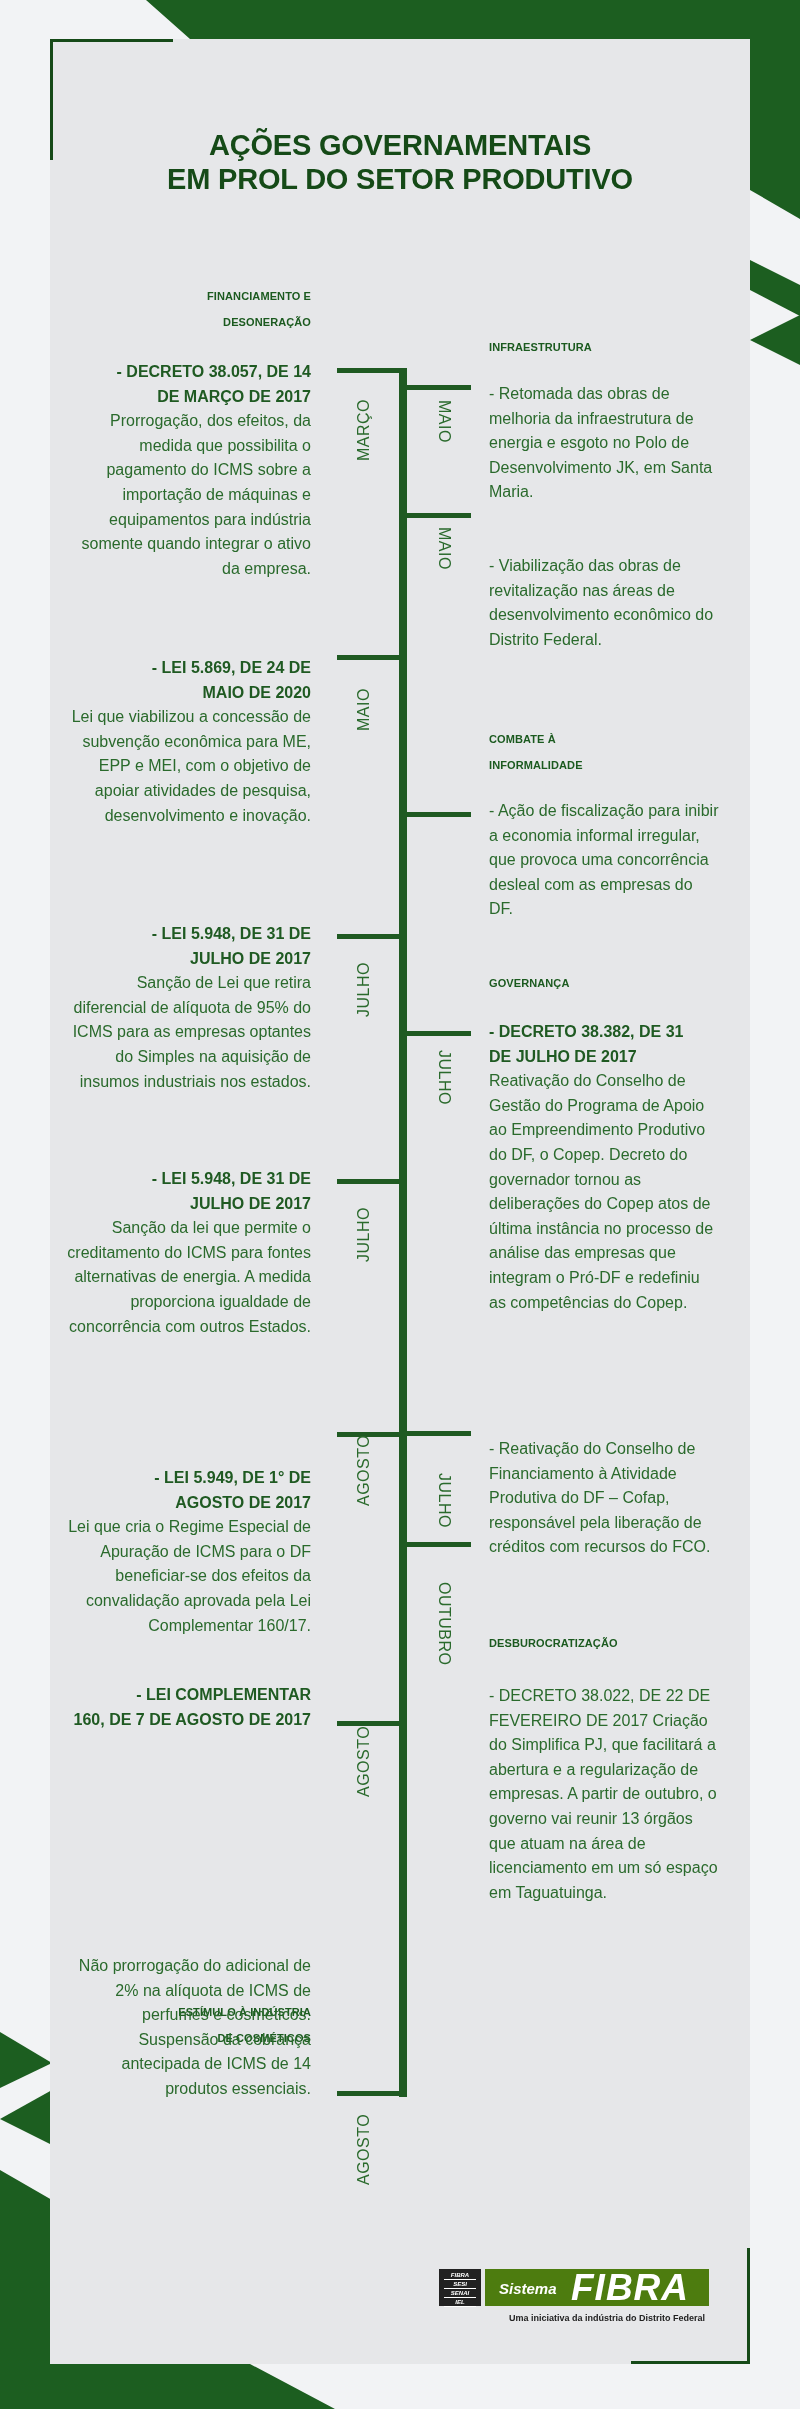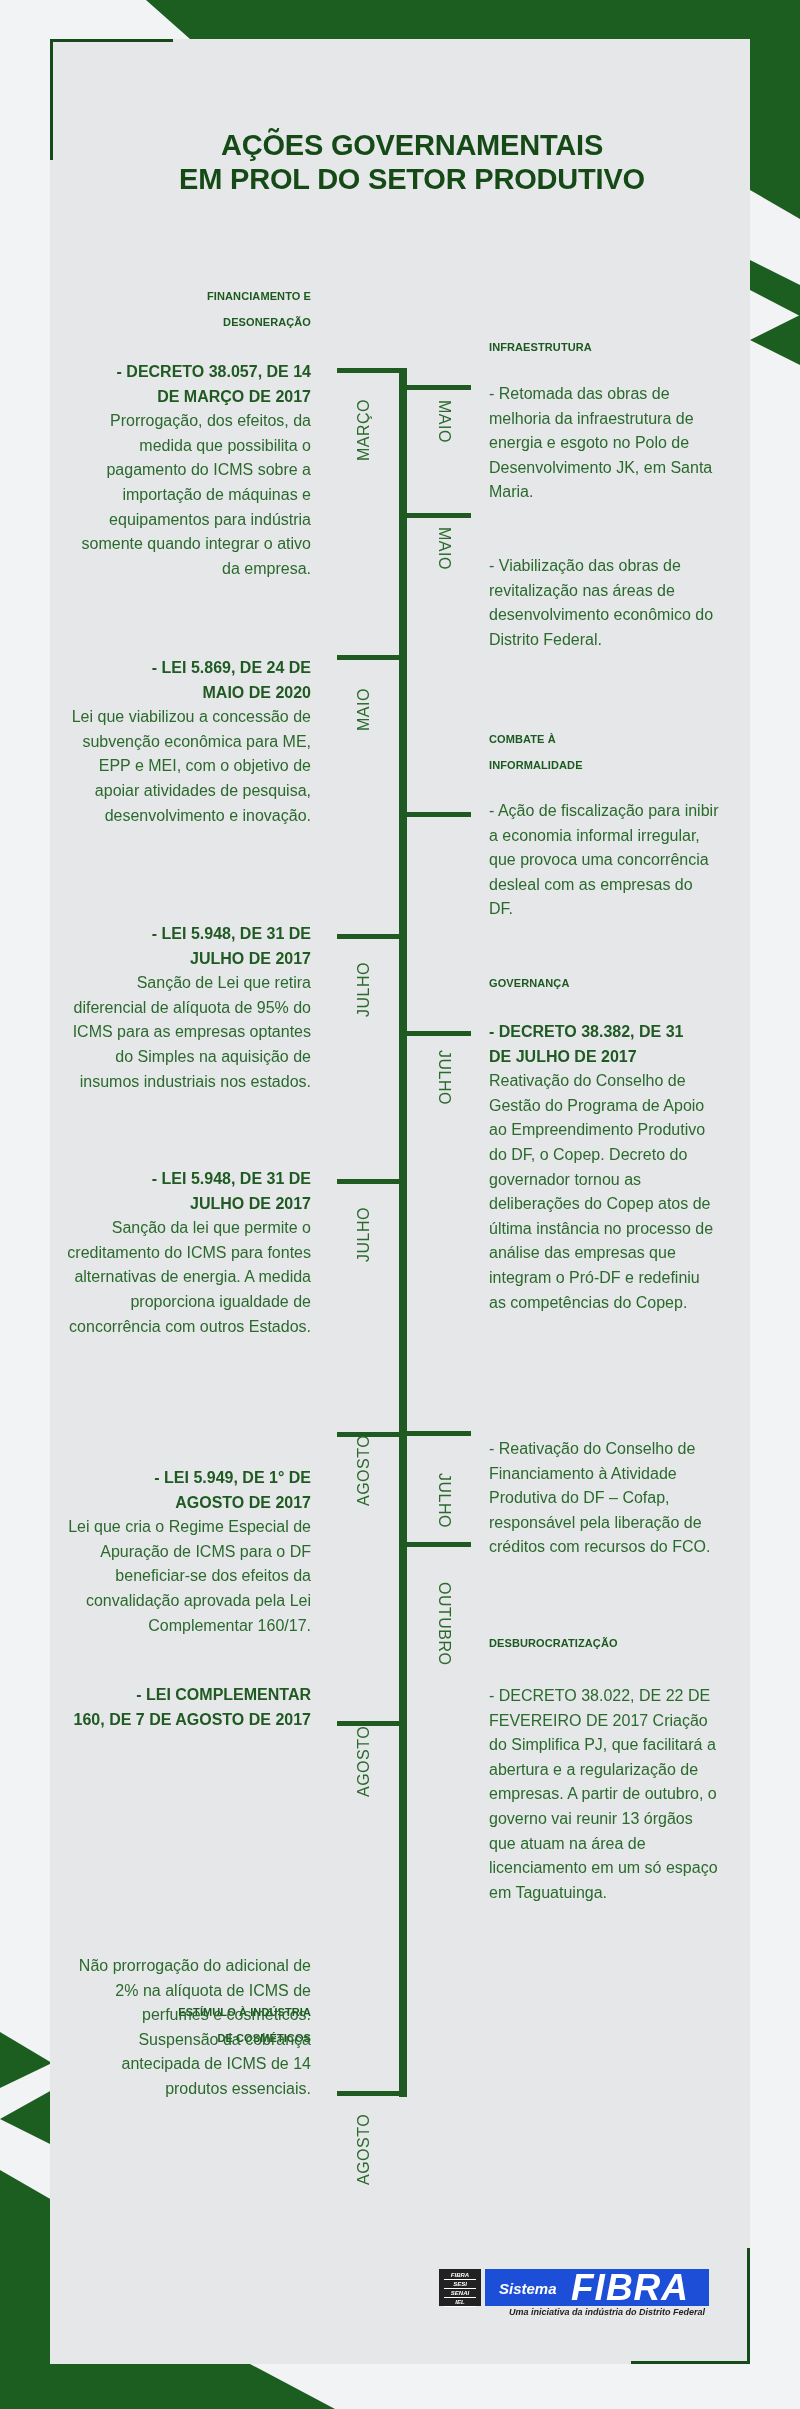--- a/index.html
+++ b/index.html
@@ -17,21 +17,21 @@
   .frame-tl {
     position: absolute; left: 50px; top: 39px; width: 120px; height: 118px;
     border-top: 3px solid #164a18; border-left: 3px solid #164a18;
   }
   .frame-br {
     position: absolute; left: 631px; top: 2248px; width: 119px; height: 116px;
     border-bottom: 3px solid #164a18; border-right: 3px solid #164a18;
     box-sizing: border-box;
   }
   .title {
-    position: absolute; left: 62px; top: 128px; width: 700px;
+    position: absolute; left: 50px; top: 128px; width: 700px;
     text-align: center; font-weight: 900; font-size: 29px; line-height: 34px;
     color: #154a17; letter-spacing: -0.2px;
   }
   .title div { white-space: nowrap; }
   .section-title {
     position: absolute; font-weight: 900; font-size: 11px; line-height: 26px;
     color: #1b5a1f; letter-spacing: 0.1px;
   }
   .left-col { text-align: right; width: 250px; left: 61px; }
   .right-col { text-align: left; width: 230px; left: 489px; }
@@ -46,27 +46,27 @@
   .month.cw { transform: rotate(90deg); }
   .line { position: absolute; background: #1f5a22; }
   .logo { position: absolute; left: 439px; top: 2269px; width: 270px; height: 46px; }
   .logo-badge {
     position: absolute; left: 0; top: 0; width: 42px; height: 37px; background: #222;
     color: #fff; font-size: 6px; font-weight: 700; font-style: italic; text-align: center;
     line-height: 8px; padding-top: 2px; box-sizing: border-box;
   }
   .logo-badge span { display: block; border-bottom: 1px solid #fff; margin: 0 5px; }
   .logo-bar {
-    position: absolute; left: 46px; top: 0; width: 224px; height: 37px; background: #1d4ed8;
+    position: absolute; left: 46px; top: 0; width: 224px; height: 37px; background: #4d7c0f;
     color: #fff; font-style: italic; font-weight: 900; white-space: nowrap;
   }
   .logo-bar .s { position: absolute; left: 14px; top: 11px; font-size: 15px; }
   .logo-bar .f { position: absolute; left: 86px; top: -2px; font-size: 37px; letter-spacing: 1px; }
   .logo-tag {
-    position: absolute; left: 70px; top: 38px; font-size: 9px; font-style: italic; color: #222;
+    position: absolute; left: 70px; top: 44px; font-size: 9px; color: #222;
     white-space: nowrap; font-weight: 700;
   }
 </style>
 </head>
 <body>
 
 <svg class="bg-shape" width="800" height="2409" style="left:0;top:0;">
   <polygon points="146,0 800,0 800,219 750,190 750,39 190,39" fill="#1c5e20"></polygon>
   <polygon points="750,260 800,285 800,316 750,290" fill="#1c5e20"></polygon>
   <polygon points="750,340 800,315 800,365" fill="#1c5e20"></polygon>

